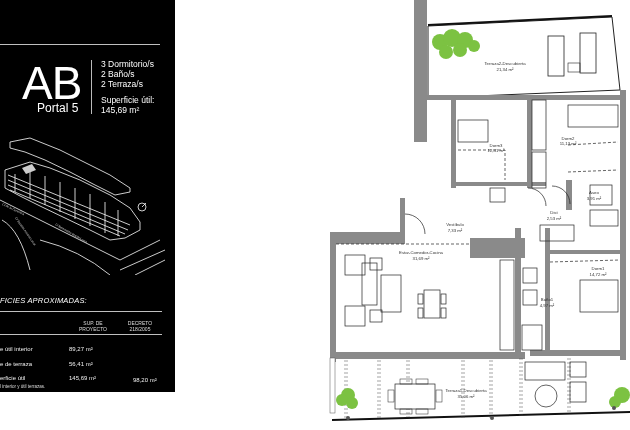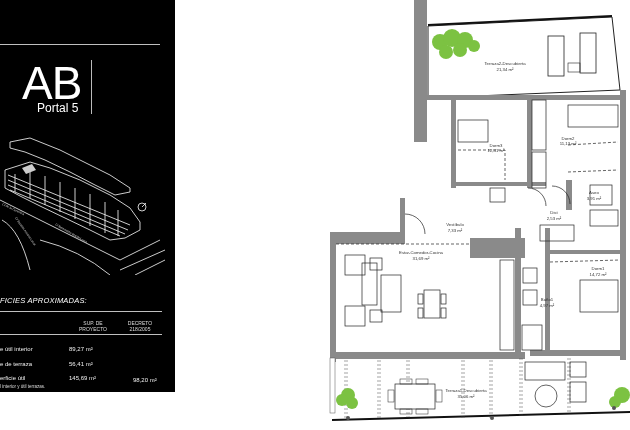--- a/index.html
+++ b/index.html
@@ -21,20 +21,28 @@
   .lbl { font-family:"Liberation Sans", sans-serif; font-size:4.3px; fill:#333; text-anchor:middle; }
 </style>
 </head>
 <body>
 
 <div id="panel">
   <div class="hr" style="left:0;top:44px;width:160px;"></div>
   <div id="code">AB</div>
   <div id="portal">Portal 5</div>
   <div id="vsep"></div>
+  <div id="feat">
+    <div>3 Dormitorio/s</div>
+    <div>2 Baño/s</div>
+    <div>2 Terraza/s</div>
+    <div class="gap"></div>
+    <div>Superficie útil:</div>
+    <div>145,69 m²</div>
+  </div>
 
   <svg style="position:absolute;left:0;top:130px" width="175" height="145" viewBox="0 0 175 145">
     <g fill="none" stroke="#fff" stroke-width="0.8">
       <path d="M10 12 L30 8 L45 14 L60 20 L90 35 L110 45 L130 58 L130 62 L115 65 L95 55 L70 42 L45 30 L25 22 L10 18 Z"></path>
       <path d="M5 40 L30 32 L50 38 L80 50 L110 65 L130 78 L140 92 L140 100 L125 108 L110 110 L90 100 L65 88 L40 76 L20 66 L5 58 Z"></path>
       <path d="M8 45 L130 95 M8 50 L128 100 M8 55 L125 104 M10 60 L120 106"></path>
       <path d="M15 44 L15 62 M30 40 L30 68 M45 46 L45 75 M60 52 L60 82 M75 58 L75 89 M90 64 L90 96 M105 72 L105 103 M118 80 L118 106"></path>
       <path d="M0 70 L120 130 L160 110 M2 90 Q20 100 30 140 M40 110 Q80 120 110 145"></path>
       <path d="M120 140 L165 120 M135 145 L165 130"></path>
       <circle cx="142" cy="77" r="4"></circle>

